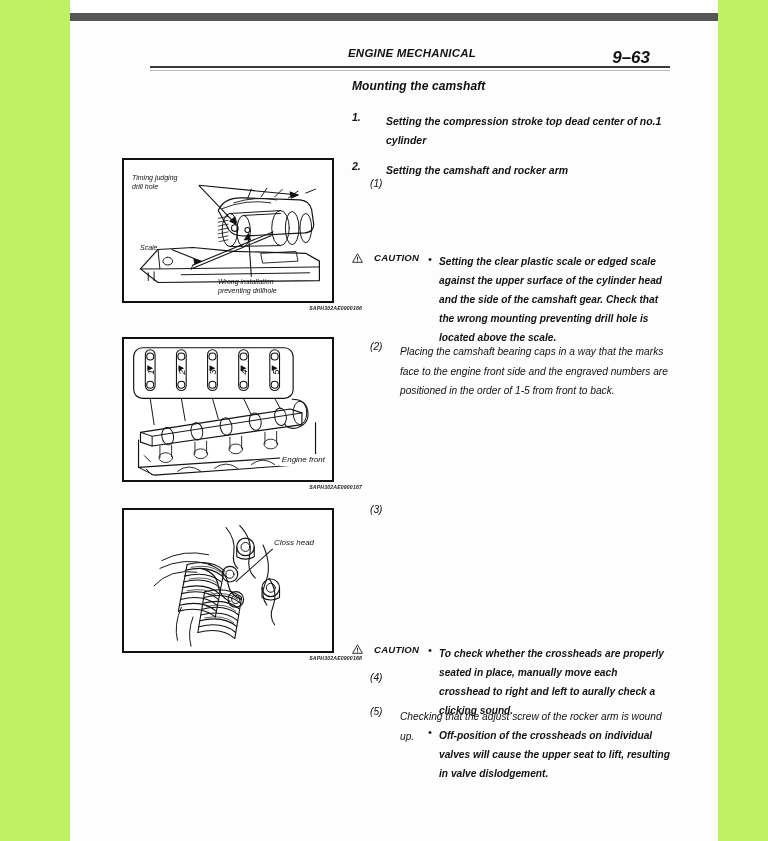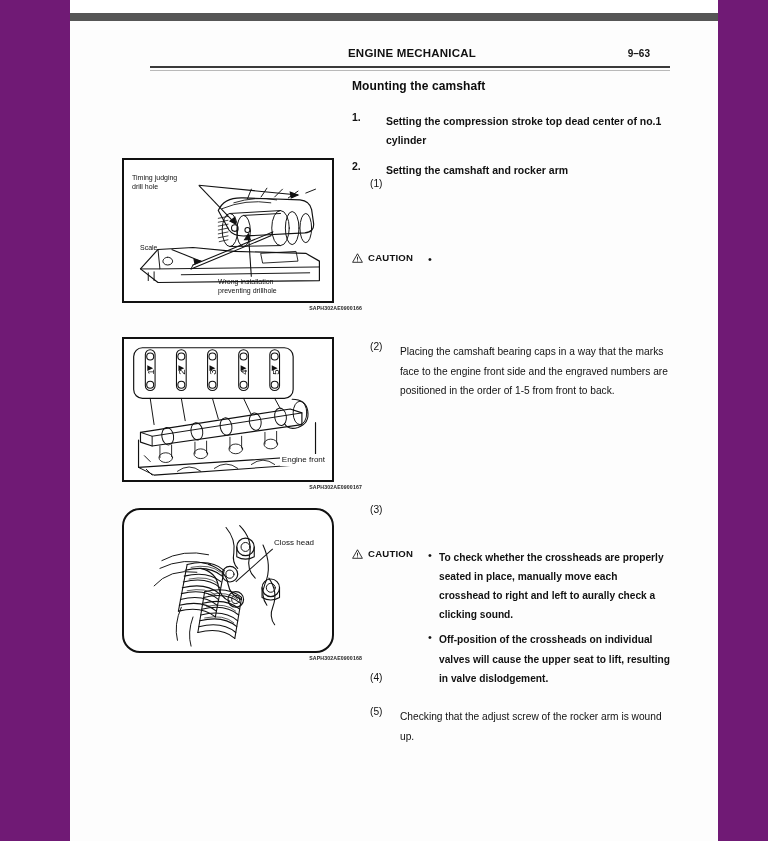--- a/index.html
+++ b/index.html
@@ -2,21 +2,21 @@
 <html><head>
 <meta charset="utf-8">
 <style>
   * { box-sizing: border-box; margin: 0; padding: 0; }
   html, body {
     width: 768px; height: 841px;
     font-family: "Liberation Sans", sans-serif;
     background: #565656;
     overflow: hidden;
   }
-  #viewer { position: relative; width: 768px; height: 841px; background: #701a75; }
+  #viewer { position: relative; width: 768px; height: 841px; background: #bef264; font-style: italic; }
 
   
   .top-strip {
     position: absolute; left: 70px; top: 13px; width: 648px; height: 8px;
     background: #565656;
   }
   .top-white {
     position: absolute; left: 70px; top: 0; width: 648px; height: 13px; background: #ffffff;
   }
 
@@ -32,21 +32,21 @@
   .hdr {
     position: absolute; left: 80px; top: 26px; width: 500px; height: 20px;
   }
   .hdr-title {
     position: absolute; left: 198px; top: 0;
     font-size: 11.5px; font-weight: bold; letter-spacing: .2px; color: #111;
     white-space: nowrap;
   }
   .hdr-page {
     position: absolute; right: 0; top: 1px;
-    font-size: 10px; font-weight: bold; color: #111; white-space: nowrap;
+    font-size: 17px; font-weight: bold; color: #111; white-space: nowrap;
   }
   .hdr-rule {
     position: absolute; left: 80px; top: 45px; width: 520px; height: 0;
     border-top: 2px solid #3a3a3a;
   }
   .hdr-rule::after {
     content: ""; position: absolute; left: 0; top: 2px; width: 100%;
     border-top: 1px solid #b9b9b9;
   }
 
@@ -72,21 +72,21 @@
     font-size: 10.2px; color: #111;
   }
   .sub-item .txt {
     font-size: 10.2px; color: #111; line-height: 1.62;
   }
 
   
   .caution { position: relative; }
   .caution .lab {
     position: absolute; left: 0; top: 1px;
-    display: flex; align-items: center; gap: 5px;
+    display: flex; align-items: center; gap: 11px;
     font-size: 9.6px; font-weight: bold; letter-spacing: .2px; color: #111;
   }
   .warn-tri { width: 11px; height: 10px; display: block; }
   .caution .body { padding-left: 76px; }
   .caution .bullet-row { position: relative; padding-left: 11px; }
   .caution .bullet-row .dot {
     position: absolute; left: 0; top: -0.5px; font-size: 11px; color: #111; line-height: 1.55;
   }
   .caution .bullet-row .btxt {
     font-size: 10.2px; font-weight: bold; color: #111; line-height: 1.58;
@@ -159,20 +159,21 @@
           <svg class="warn-tri" viewBox="0 0 22 20">
             <path d="M11 1.5 L20.8 18.6 L1.2 18.6 Z" fill="none" stroke="#111" stroke-width="1.7"></path>
             <rect x="10.1" y="7.5" width="1.8" height="6" fill="#111"></rect>
             <rect x="10.1" y="15" width="1.8" height="1.9" fill="#111"></rect>
           </svg>
           <span>CAUTION</span>
         </div>
         <div class="body">
           <div class="bullet-row">
             <span class="dot">•</span>
+            <span class="btxt">Setting the clear plastic scale or edged scale against the upper surface of the cylinder head and the side of the camshaft gear. Check that the wrong mounting preventing drill hole is located above the scale.</span>
           </div>
         </div>
       </div>
 
       <div class="blk" style="left:282px; top:320px;">
         <div class="sub-item">
           <span class="n">(2)</span>
           <span class="txt">Placing the camshaft bearing caps in a way that the marks face to the engine front side and the engraved numbers are positioned in the order of 1-5 from front to back.</span>
         </div>
       </div>
@@ -356,21 +357,21 @@
               <text x="122" y="38" transform="rotate(-90 122 34)" text-anchor="middle">4</text>
               <text x="154" y="38" transform="rotate(-90 154 34)" text-anchor="middle">5</text>
             </g>
           </svg>
           <div class="fig-label sz8 boxed" style="right:5px; bottom:14px;">Engine front</div>
         </div>
         <div class="fig-cap">SAPH302AE0900167</div>
       </div>
 
       <div class="fig" style="top:487px;">
-        <div class="fig-box" style="height:145px;border-radius:18px;">
+        <div class="fig-box" style="height:145px;">
           <svg viewBox="0 0 212 145">
             <g fill="none" stroke="#111" stroke-width="1" stroke-linecap="round" stroke-linejoin="round">
 
               <path d="M38 52 q22 -12 48 -6 M36 60 q24 -12 52 -4" stroke-width="1"></path>
               <path d="M30 78 q16 -18 44 -14" stroke-width="1"></path>
               <path d="M104 18 q10 12 8 26 q-2 10 4 16" stroke-width="1.1"></path>
               <path d="M118 16 q14 14 10 32 q-3 14 6 22" stroke-width="1.1"></path>
               <path d="M142 36 q10 22 2 40 q-5 12 2 22" stroke-width="1.1"></path>
               <path d="M148 70 q10 14 4 30 q-4 10 2 18" stroke-width="1.1"></path>
               <path d="M58 100 q-8 18 -4 34" stroke-width="1"></path>

